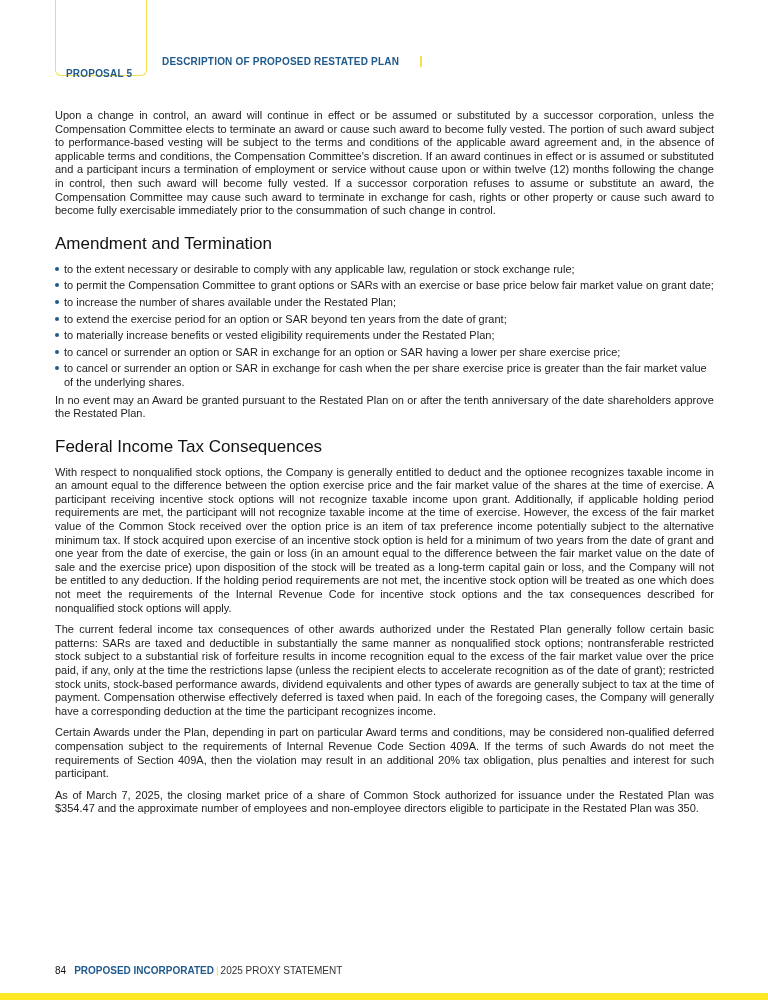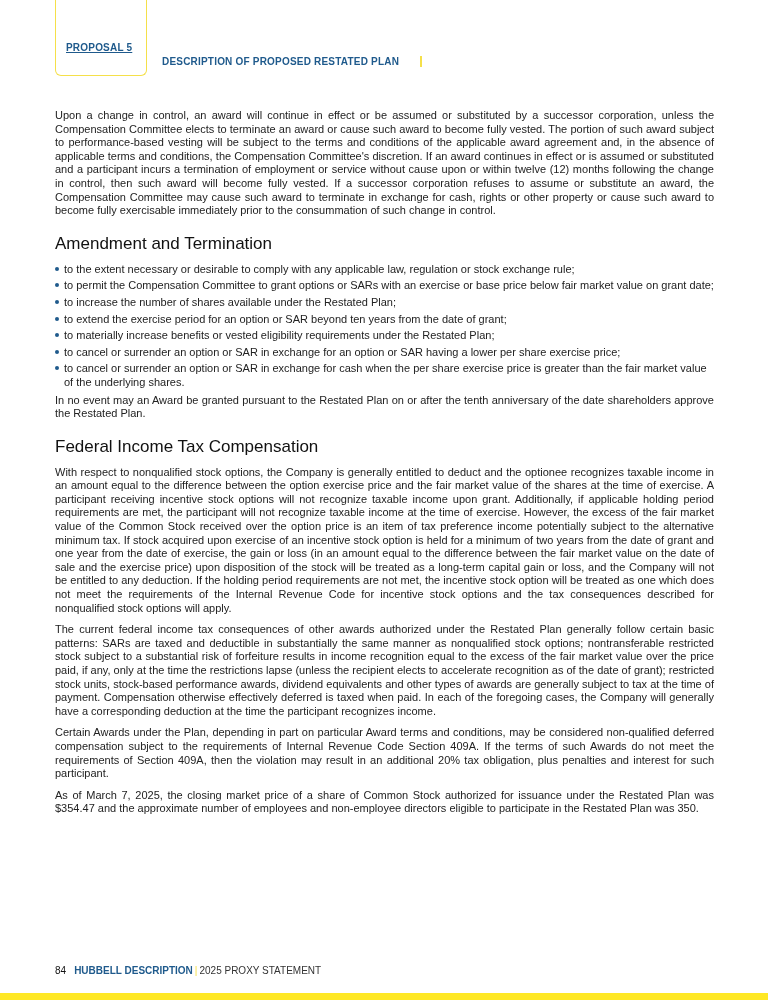--- a/index.html
+++ b/index.html
@@ -6,22 +6,22 @@
   body {
     width: 768px; height: 1000px; position: relative; overflow: hidden;
     font-family: "Liberation Sans", sans-serif; color: #222222;
   }
   .tab-box {
     position: absolute; left: 55px; top: -4px; width: 92px; height: 80px;
     border: 1.5px solid #f5e04a; border-top: none; border-radius: 0 0 6px 6px;
     box-sizing: border-box;
   }
   .hdr-proposal {
-    position: absolute; left: 66px; top: 42px; font-size: 10px; font-weight: bold;
-    color: #1f5a8c; letter-spacing: 0.2px; text-decoration: underline;
+    position: absolute; left: 66px; top: 68px; font-size: 10px; font-weight: bold;
+    color: #1f5a8c; letter-spacing: 0.2px;
   }
   .hdr-title {
     position: absolute; left: 162px; top: 56px; font-size: 10px; font-weight: bold;
     color: #1f5a8c; letter-spacing: 0.2px;
   }
   .hdr-bar {
     position: absolute; left: 420px; top: 56px; width: 2px; height: 11px; background: #f5e04a;
   }
   .content {
     position: absolute; left: 55px; top: 109px; width: 659px;
@@ -65,23 +65,23 @@
     <li><span class="bullet"></span><span>to the extent necessary or desirable to comply with any applicable law, regulation or stock exchange rule;</span></li>
     <li><span class="bullet"></span><span>to permit the Compensation Committee to grant options or SARs with an exercise or base price below fair market value on grant date;</span></li>
     <li><span class="bullet"></span><span>to increase the number of shares available under the Restated Plan;</span></li>
     <li><span class="bullet"></span><span>to extend the exercise period for an option or SAR beyond ten years from the date of grant;</span></li>
     <li><span class="bullet"></span><span>to materially increase benefits or vested eligibility requirements under the Restated Plan;</span></li>
     <li><span class="bullet"></span><span>to cancel or surrender an option or SAR in exchange for an option or SAR having a lower per share exercise price;</span></li>
     <li><span class="bullet"></span><span>to cancel or surrender an option or SAR in exchange for cash when the per share exercise price is greater than the fair market value of the underlying shares.</span></li>
   </ul>
   <p>In no event may an Award be granted pursuant to the Restated Plan on or after the tenth anniversary of the date shareholders approve the Restated Plan.</p>
 
-  <h2>Federal Income Tax Compensation</h2>
+  <h2>Federal Income Tax Consequences</h2>
   <p>With respect to nonqualified stock options, the Company is generally entitled to deduct and the optionee recognizes taxable income in an amount equal to the difference between the option exercise price and the fair market value of the shares at the time of exercise. A participant receiving incentive stock options will not recognize taxable income upon grant. Additionally, if applicable holding period requirements are met, the participant will not recognize taxable income at the time of exercise. However, the excess of the fair market value of the Common Stock received over the option price is an item of tax preference income potentially subject to the alternative minimum tax. If stock acquired upon exercise of an incentive stock option is held for a minimum of two years from the date of grant and one year from the date of exercise, the gain or loss (in an amount equal to the difference between the fair market value on the date of sale and the exercise price) upon disposition of the stock will be treated as a long-term capital gain or loss, and the Company will not be entitled to any deduction. If the holding period requirements are not met, the incentive stock option will be treated as one which does not meet the requirements of the Internal Revenue Code for incentive stock options and the tax consequences described for nonqualified stock options will apply.</p>
   <p>The current federal income tax consequences of other awards authorized under the Restated Plan generally follow certain basic patterns: SARs are taxed and deductible in substantially the same manner as nonqualified stock options; nontransferable restricted stock subject to a substantial risk of forfeiture results in income recognition equal to the excess of the fair market value over the price paid, if any, only at the time the restrictions lapse (unless the recipient elects to accelerate recognition as of the date of grant); restricted stock units, stock-based performance awards, dividend equivalents and other types of awards are generally subject to tax at the time of payment. Compensation otherwise effectively deferred is taxed when paid. In each of the foregoing cases, the Company will generally have a corresponding deduction at the time the participant recognizes income.</p>
   <p>Certain Awards under the Plan, depending in part on particular Award terms and conditions, may be considered non-qualified deferred compensation subject to the requirements of Internal Revenue Code Section 409A. If the terms of such Awards do not meet the requirements of Section 409A, then the violation may result in an additional 20% tax obligation, plus penalties and interest for such participant.</p>
   <p>As of March 7, 2025, the closing market price of a share of Common Stock authorized for issuance under the Restated Plan was $354.47 and the approximate number of employees and non-employee directors eligible to participate in the Restated Plan was 350.</p>
 </div>
 
 <div class="footer">
-  <span class="pg">84</span><span class="co">HUBBELL DESCRIPTION</span><span class="sep">|</span><span class="doc">2025 PROXY STATEMENT</span>
+  <span class="pg">84</span><span class="co">PROPOSED INCORPORATED</span><span class="sep">|</span><span class="doc">2025 PROXY STATEMENT</span>
 </div>
 <div class="yellow-band"></div>
 
 </body></html>

